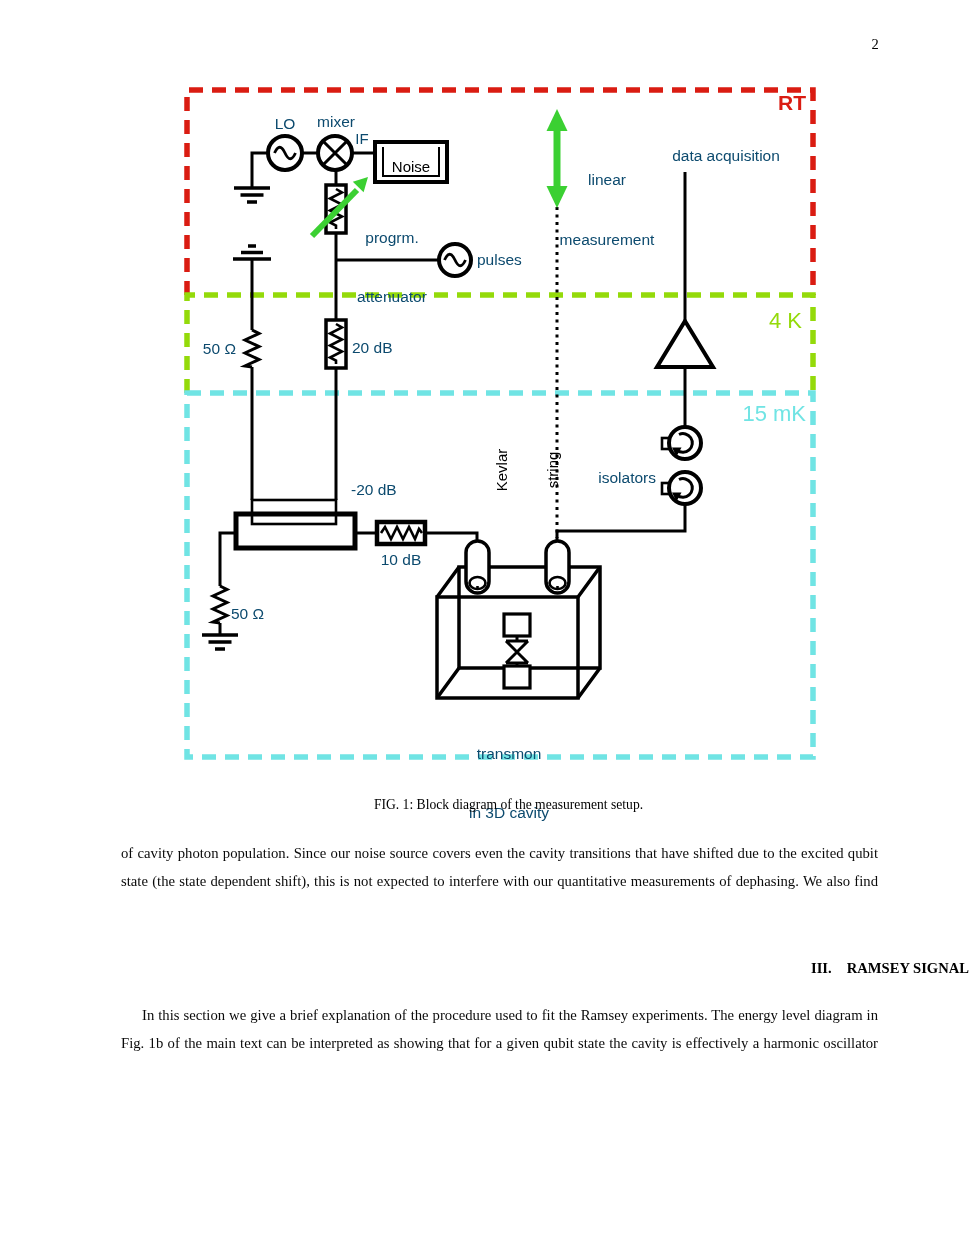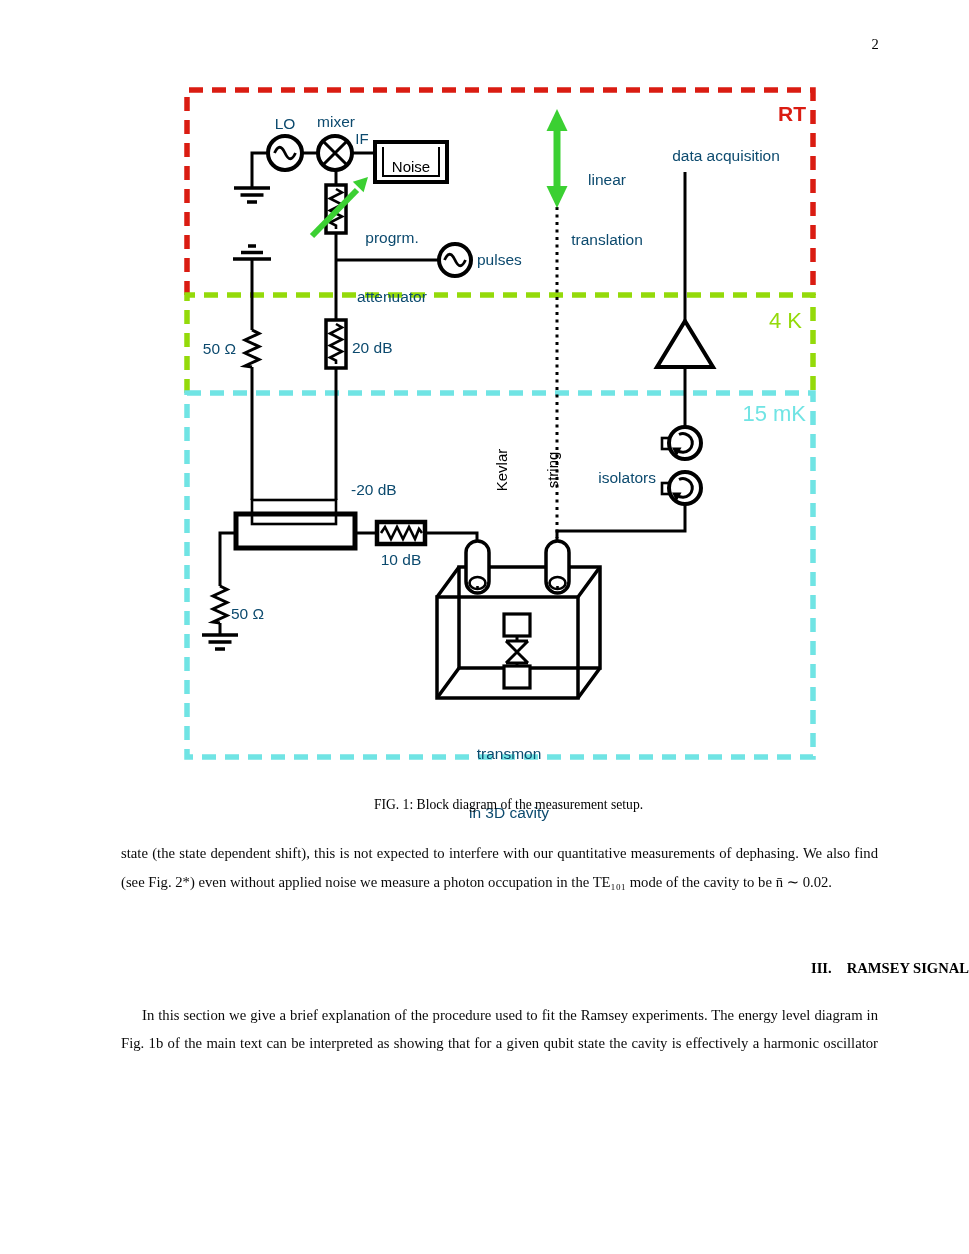--- a/index.html
+++ b/index.html
@@ -181,26 +181,26 @@
     <div>attenuator</div>
   </div>
 
   <div class="lbl" style="left:477px;top:250px">pulses</div>
 
   <div class="lbl ra" style="left:158px;top:339px;width:78px">50 Ω</div>
   <div class="lbl" style="left:352px;top:338px">20 dB</div>
 
   <div class="lbl cx two-line" style="left:607px;top:130px;line-height:20px">
     <div>linear</div>
-    <div>translation</div>
+    <div>measurement</div>
   </div>
 
   <div class="lbl cx" style="left:726px;top:146px">data acquisition</div>
 
-  <div class="lbl rt-lbl ra" style="left: 746px; top: 104px; width: 60px; color: rgb(218, 28, 18);">RT</div>
+  <div class="lbl rt-lbl ra" style="left: 746px; top: 93px; width: 60px; color: rgb(218, 28, 18);">RT</div>
   <div class="lbl zone-lbl ra" style="left: 742px; top: 311px; width: 60px; color: rgb(148, 218, 10);">4 K</div>
   <div class="lbl zone-lbl ra" style="left: 726px; top: 404px; width: 80px; color: rgb(112, 228, 228);">15 mK</div>
 
 
   <div class="lbl ra" style="left:566px;top:468px;width:90px">isolators</div>
 
   <div class="kevlar">
     <div>Kevlar</div>
     <div>string</div>
   </div>
@@ -213,22 +213,22 @@
   <div class="lbl" style="left:231px;top:604px">50 Ω</div>
 
   <div class="lbl cx" style="left:509px;top:705px;line-height:19.5px">
     <div>transmon</div>
     <div>in 3D cavity</div>
   </div>
 
   <div class="caption">FIG. 1: Block diagram of the measurement setup.</div>
 
   <div class="para" style="top:845px">
+    <div class="jline">of cavity photon population. Since our noise source covers even the cavity transitions that have shifted due to the excited qubit</div>
     <div class="jline">state (the state dependent shift), this is not expected to interfere with our quantitative measurements of dephasing. We also find</div>
-    <div>(see Fig. 2*) even without applied noise we measure a photon occupation in the TE₁₀₁ mode of the cavity to be n̄ ∼ 0.02.</div>
   </div>
 
   <div class="heading">
     <span>III.</span><span class="hsp">RAMSEY SIGNAL</span>
   </div>
 
   <div class="para" style="top:1007px">
     <div class="jline indent">In this section we give a brief explanation of the procedure used to fit the Ramsey experiments. The energy level diagram in</div>
     <div class="jline">Fig. 1b of the main text can be interpreted as showing that for a given qubit state the cavity is effectively a harmonic oscillator</div>
   </div>

